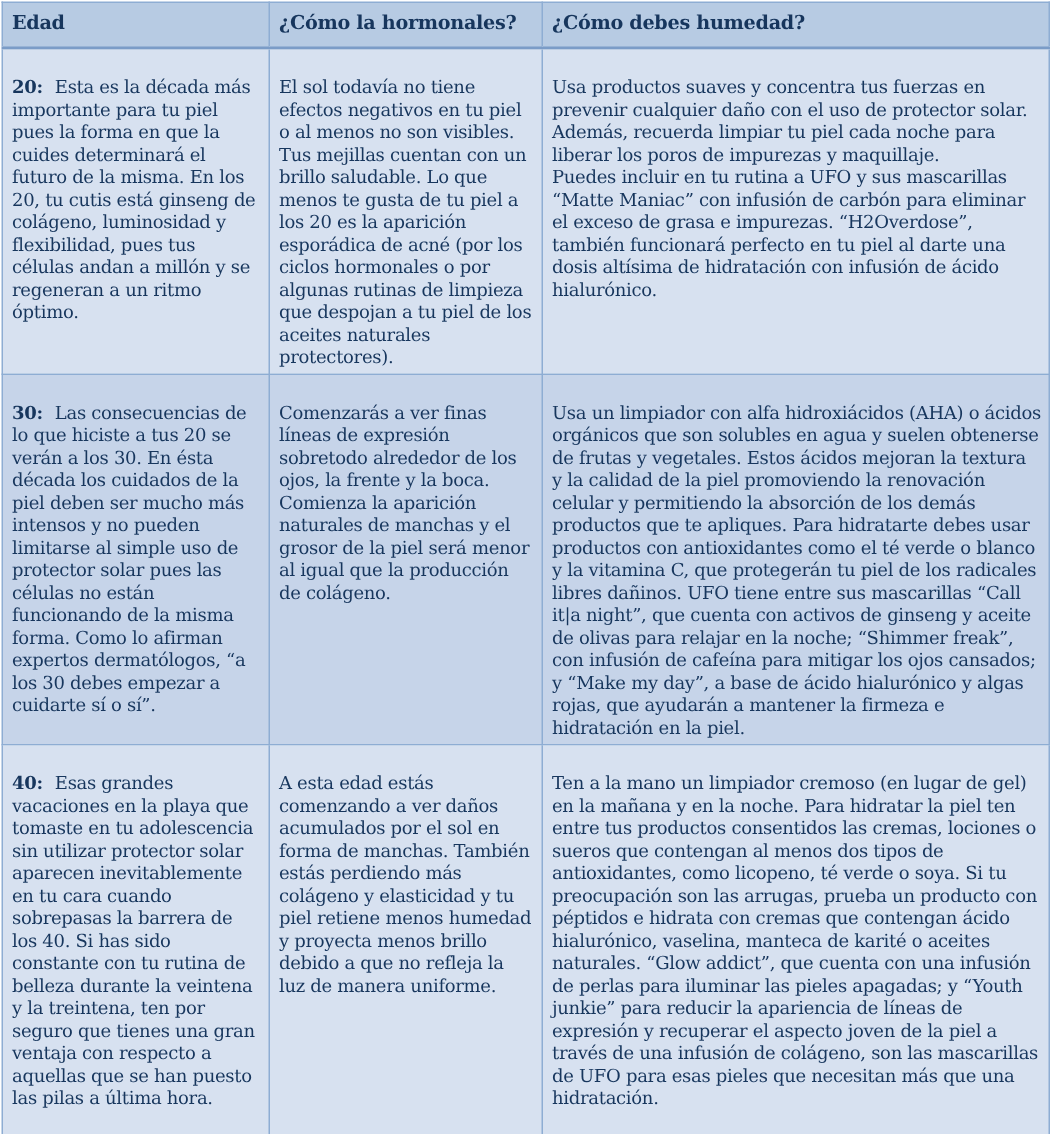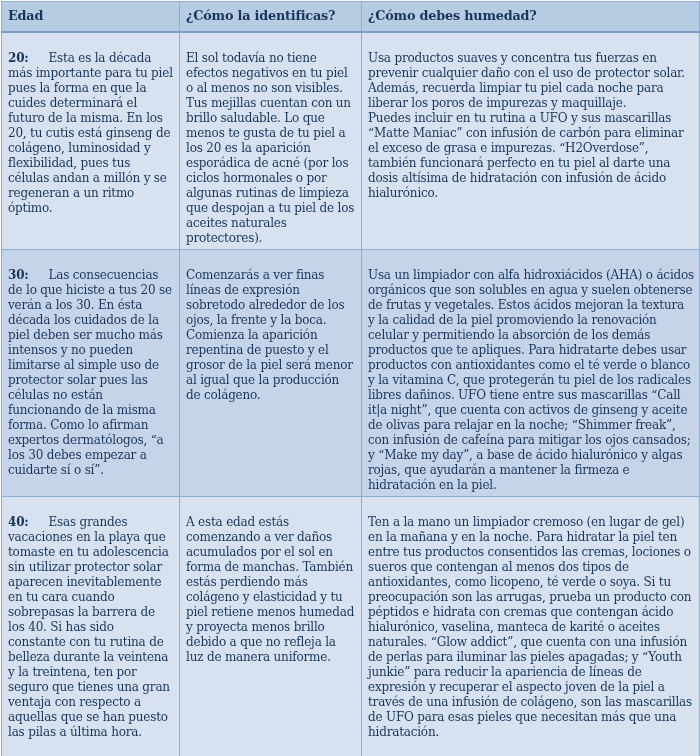--- a/index.html
+++ b/index.html
@@ -39,37 +39,37 @@
     padding-top: 6px;
     border-bottom: 2px solid #7b9cc7;
   }
   tr.band-light td { background: #d7e1f0; }
   tr.band-dark  td { background: #c6d4e9; }
   tr.r20 { height: 175px; }
   tr.r30 { height: 232px; }
   tr.r40 { height: 262px; }
   .age {
     font-weight: bold;
-    margin-right: 20px;
+    margin-right: 8px;
   }
 </style>
 </head>
 <body>
 
 <div class="page">
   <table class="skin-table">
     <colgroup>
       <col style="width:178px">
       <col style="width:182px">
       <col style="width:338px">
     </colgroup>
     <thead>
       <tr>
         <th>Edad</th>
-        <th>¿Cómo la identificas?</th>
+        <th>¿Cómo la hormonales?</th>
         <th>¿Cómo debes humedad?</th>
       </tr>
     </thead>
     <tbody>
       <tr class="band-light r20">
         <td>
           <strong class="age">20:</strong><span>Esta es la década más importante para tu piel pues la forma en que la cuides determinará el futuro de la misma. En los 20, tu cutis está ginseng de colágeno, luminosidad y flexibilidad, pues tus células andan a millón y se regeneran a un ritmo óptimo.</span>
         </td>
         <td>
           <span>El sol todavía no tiene efectos negativos en tu piel o al menos no son visibles. Tus mejillas cuentan con un brillo saludable. Lo que menos te gusta de tu piel a los 20 es la aparición esporádica de acné (por los ciclos hormonales o por algunas rutinas de limpieza que despojan a tu piel de los aceites naturales protectores).</span>
@@ -77,21 +77,21 @@
         <td>
           <span>Usa productos suaves y concentra tus fuerzas en prevenir cualquier daño con el uso de protector solar. Además, recuerda limpiar tu piel cada noche para liberar los poros de impurezas y maquillaje.
 Puedes incluir en tu rutina a UFO y sus mascarillas “Matte Maniac” con infusión de carbón para eliminar el exceso de grasa e impurezas. “H2Overdose”, también funcionará perfecto en tu piel al darte una dosis altísima de hidratación con infusión de ácido hialurónico.</span>
         </td>
       </tr>
       <tr class="band-dark r30">
         <td>
           <strong class="age">30:</strong><span>Las consecuencias de lo que hiciste a tus 20 se verán a los 30. En ésta década los cuidados de la piel deben ser mucho más intensos y no pueden limitarse al simple uso de protector solar pues las células no están funcionando de la misma forma. Como lo afirman expertos dermatólogos, “a los 30 debes empezar a cuidarte sí o sí”.</span>
         </td>
         <td>
-          <span>Comenzarás a ver finas líneas de expresión sobretodo alrededor de los ojos, la frente y la boca. Comienza la aparición repentina de puesto y el grosor de la piel será menor al igual que la producción de colágeno.</span>
+          <span>Comenzarás a ver finas líneas de expresión sobretodo alrededor de los ojos, la frente y la boca. Comienza la aparición naturales de manchas y el grosor de la piel será menor al igual que la producción de colágeno.</span>
         </td>
         <td>
           <span>Usa un limpiador con alfa hidroxiácidos (AHA) o ácidos orgánicos que son solubles en agua y suelen obtenerse de frutas y vegetales. Estos ácidos mejoran la textura y la calidad de la piel promoviendo la renovación celular y permitiendo la absorción de los demás productos que te apliques. Para hidratarte debes usar productos con antioxidantes como el té verde o blanco y la vitamina C, que protegerán tu piel de los radicales libres dañinos. UFO tiene entre sus mascarillas “Call it|a night”, que cuenta con activos de ginseng y aceite de olivas para relajar en la noche; “Shimmer freak”, con infusión de cafeína para mitigar los ojos cansados; y “Make my day”, a base de ácido hialurónico y algas rojas, que ayudarán a mantener la firmeza e hidratación en la piel.</span>
         </td>
       </tr>
       <tr class="band-light r40">
         <td>
           <strong class="age">40:</strong><span>Esas grandes vacaciones en la playa que tomaste en tu adolescencia sin utilizar protector solar aparecen inevitablemente en tu cara cuando sobrepasas la barrera de los 40. Si has sido constante con tu rutina de belleza durante la veintena y la treintena, ten por seguro que tienes una gran ventaja con respecto a aquellas que se han puesto las pilas a última hora.</span>
         </td>
         <td>

